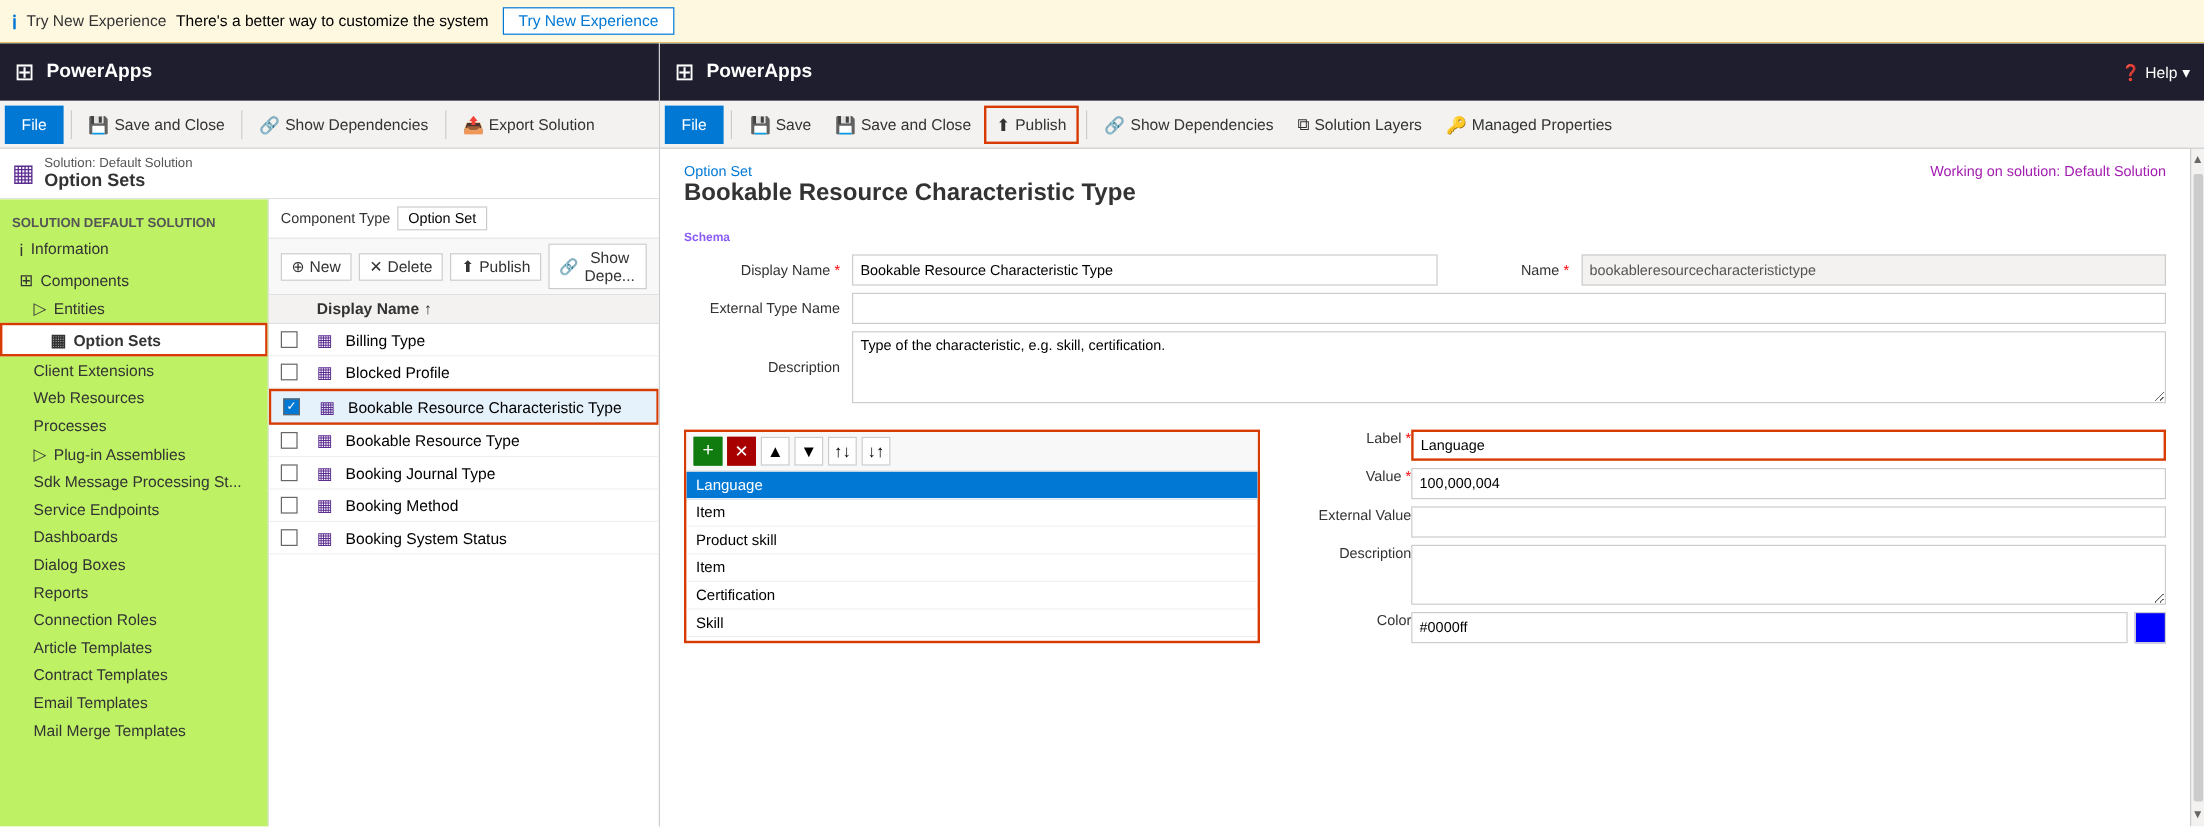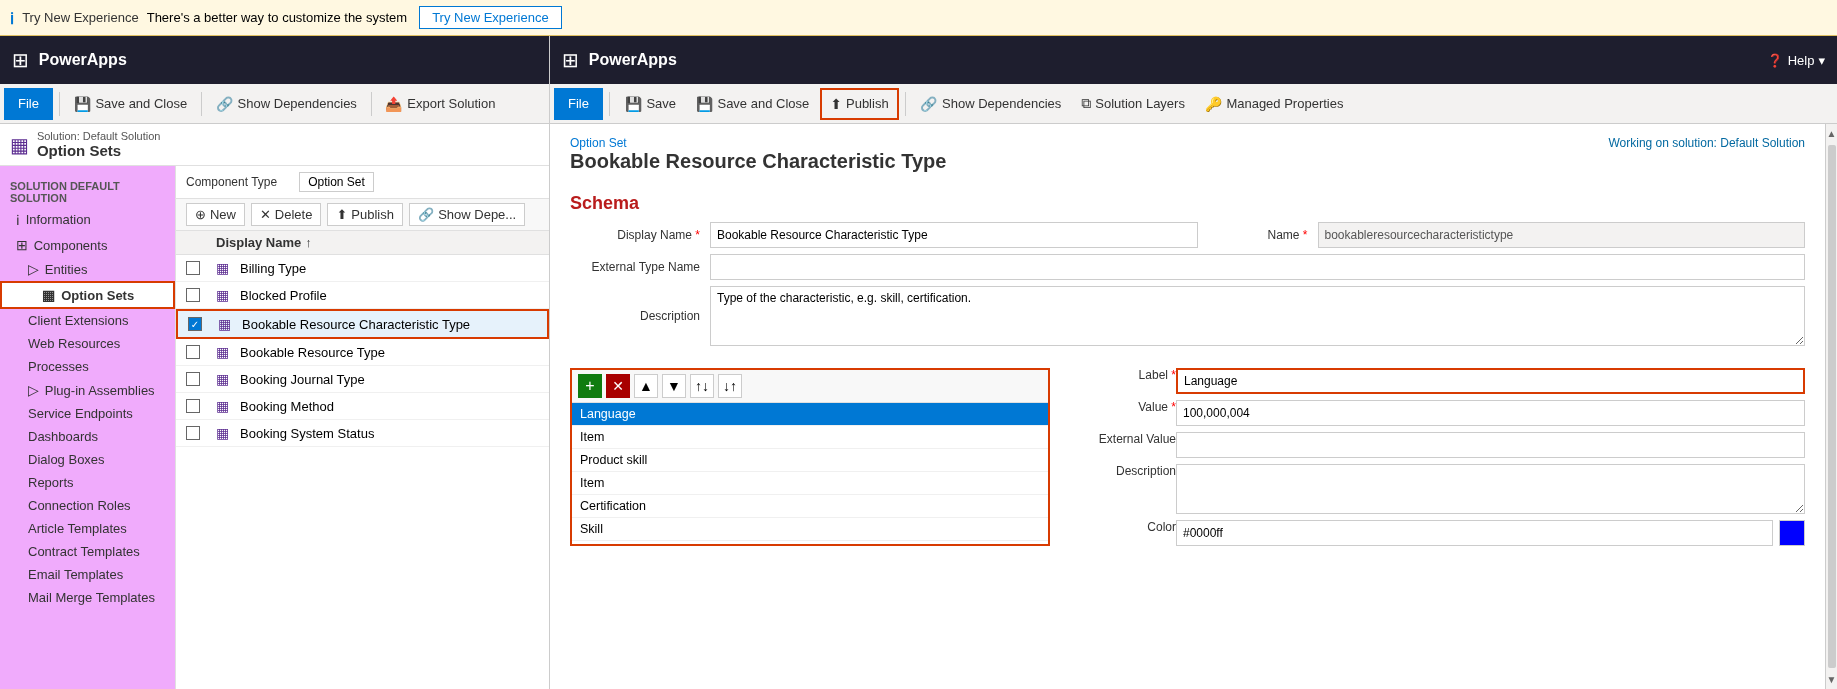--- a/index.html
+++ b/index.html
@@ -104,23 +104,23 @@
       display: flex;
       align-items: center;
       gap: 8px;
     }
     .solution-header .sol-info { font-size: 11px; color: #555; }
     .solution-header .sol-title { font-size: 15px; font-weight: 600; color: #333; }
 
     
     .left-content { display: flex; flex: 1; overflow: hidden; }
     .left-nav {
-      width: 176px;
+      width: 224px;
       border-right: 1px solid #e0e0e0;
-      background: #f0abfc;
+      background: #bef264;
       overflow-y: auto;
       padding: 8px 0;
     }
     .nav-section-title {
       font-size: 11px;
       font-weight: 700;
       color: #555;
       padding: 6px 10px 2px;
       text-transform: uppercase;
     }
@@ -146,21 +146,21 @@
     .left-list-area {
       flex: 1;
       display: flex;
       flex-direction: column;
       overflow: hidden;
     }
     .component-type-bar {
       display: flex;
       align-items: center;
       padding: 6px 10px;
-      gap: 22px;
+      gap: 6px;
       border-bottom: 1px solid #e0e0e0;
       background: #fff;
     }
     .component-type-bar label { font-size: 12px; color: #333; }
     .component-type-bar .ct-value {
       border: 1px solid #ccc;
       padding: 2px 8px;
       font-size: 12px;
       background: #fff;
     }
@@ -284,21 +284,21 @@
       display: flex;
       flex-direction: column;
       gap: 8px;
     }
 
     .form-breadcrumb { color: #0078d4; font-size: 12px; cursor: pointer; }
     .form-title { font-size: 20px; font-weight: 700; color: #333; margin-bottom: 4px; }
     .right-top-area { position: relative; }
 
     .schema-section { margin-top: 8px; }
-    .schema-label { font-size: 18px; font-weight: 700; color: #b91c1c; margin-bottom: 8px; }
+    .schema-label { font-size: 10px; font-weight: 700; color: #8b5cf6; margin-bottom: 8px; }
 
     .form-grid {
       display: grid;
       grid-template-columns: 130px 1fr 100px 1fr;
       gap: 6px 10px;
       align-items: center;
       margin-bottom: 4px;
     }
     .form-label { font-size: 12px; color: #333; text-align: right; }
     .form-label.required::after { content: ' *'; color: red; }
@@ -401,21 +401,21 @@
       width: 12px;
       background: #f3f2f1;
       border-left: 1px solid #ccc;
       display: flex;
       flex-direction: column;
       align-items: center;
       padding: 2px 0;
     }
     .scroll-arrow { font-size: 10px; color: #666; cursor: pointer; padding: 2px; }
     .scroll-thumb { flex: 1; width: 8px; background: #ccc; margin: 4px 2px; border-radius: 2px; min-height: 20px; }
-    .working-sol-text { font-size: 12px; color: #0369a1; }
+    .working-sol-text { font-size: 12px; color: #a21caf; }
   </style>
 </head>
 <body>
 
 <div class="notify-bar">
   <span class="info-icon">ℹ</span>
   <span class="notify-text">Try New Experience</span>
   <span>There's a better way to customize the system</span>
   <button class="try-btn">Try New Experience</button>
 </div>
@@ -482,20 +482,23 @@
         </div>
         <div class="nav-item indent">
           <span>Web Resources</span>
         </div>
         <div class="nav-item indent">
           <span>Processes</span>
         </div>
         <div class="nav-item indent">
           <span class="nav-icon">▷</span>
           <span>Plug-in Assemblies</span>
+        </div>
+        <div class="nav-item indent">
+          <span>Sdk Message Processing St...</span>
         </div>
         <div class="nav-item indent">
           <span>Service Endpoints</span>
         </div>
         <div class="nav-item indent">
           <span>Dashboards</span>
         </div>
         <div class="nav-item indent">
           <span>Dialog Boxes</span>
         </div>

